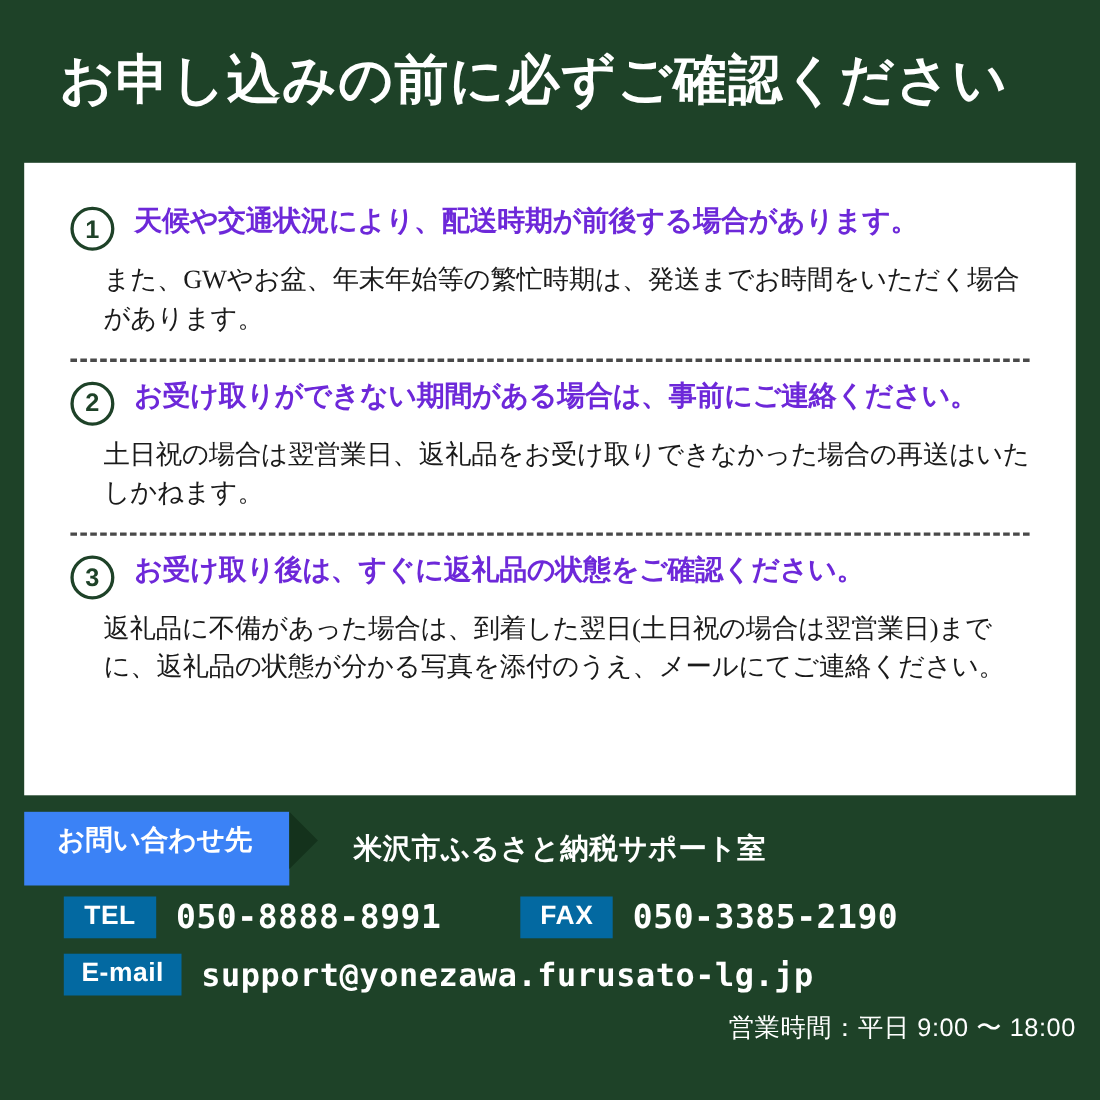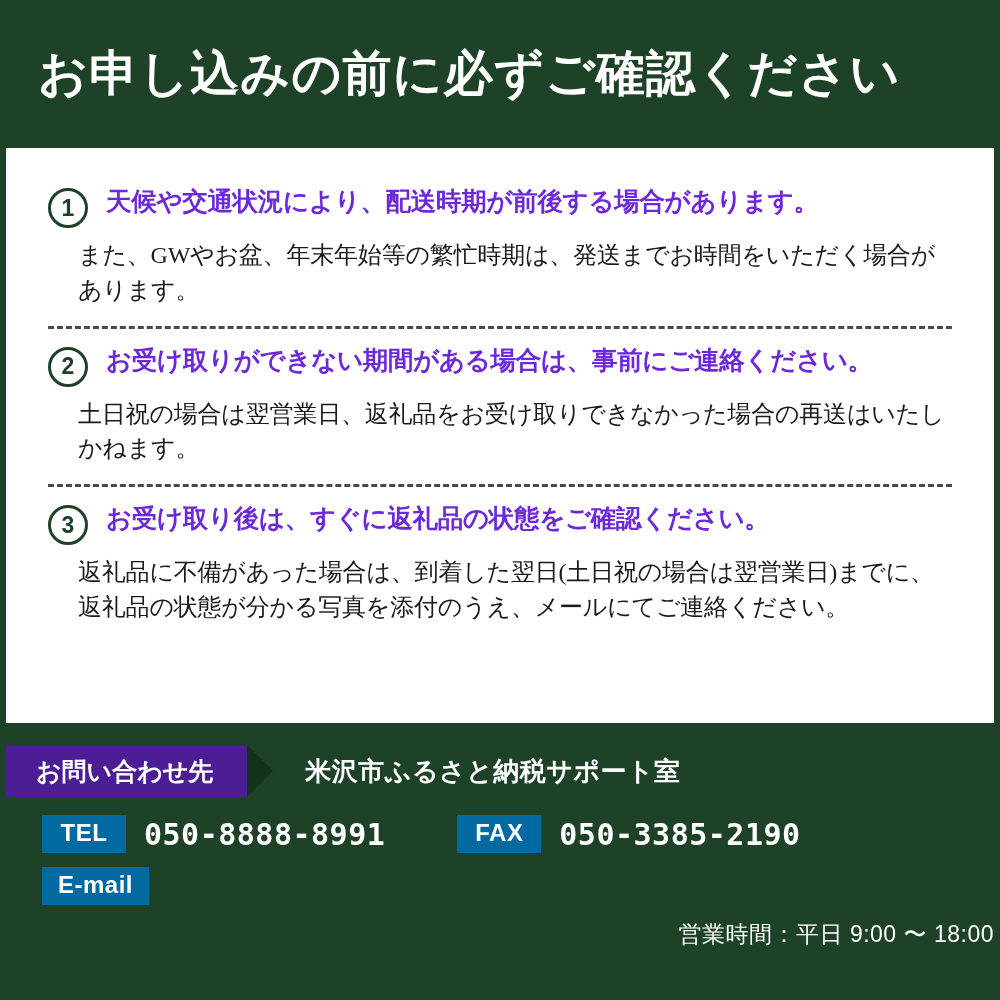--- a/index.html
+++ b/index.html
@@ -12,21 +12,21 @@
     background: #1e4228;
     font-family: "Liberation Sans", "DejaVu Sans", sans-serif;
     overflow: hidden;
   }
   .page {
     position: relative;
     width: 1000px;
     height: 1000px;
     background: #1e4228;
     box-sizing: border-box;
-    padding: 0 6px;
+    padding: 0 22px;
     display: flex;
     flex-direction: column;
   }
   
   .title-bar {
     height: 148px;
     display: flex;
     align-items: center;
     padding-left: 32px;
     box-sizing: border-box;
@@ -95,25 +95,25 @@
   }
   
   .contact {
     margin-top: 22px;
     display: flex;
     align-items: center;
     height: 52px;
   }
   .contact-label {
     position: relative;
-    background: #4c1d95;
+    background: #3b82f6;
     color: #ffffff;
     font-size: 25px;
     font-weight: bold;
-    height: 52px;
+    height: 67px;
     line-height: 52px;
     padding: 0 34px 0 30px;
     box-sizing: border-box;
   }
   .contact-label::after {
     content: "";
     position: absolute;
     right: -26px;
     top: 0;
     width: 0;
@@ -222,17 +222,18 @@
   <div class="details">
     <div class="row">
       <span class="tag">TEL</span>
       <span class="value">050-8888-8991</span>
       <span class="gap"></span>
       <span class="tag">FAX</span>
       <span class="value">050-3385-2190</span>
     </div>
     <div class="row">
       <span class="tag">E-mail</span>
+      <span class="value small">support@yonezawa.furusato-lg.jp</span>
     </div>
     <div class="hours">営業時間：平日 9:00 〜 18:00</div>
   </div>
 
 </div>
 
 </body></html>

